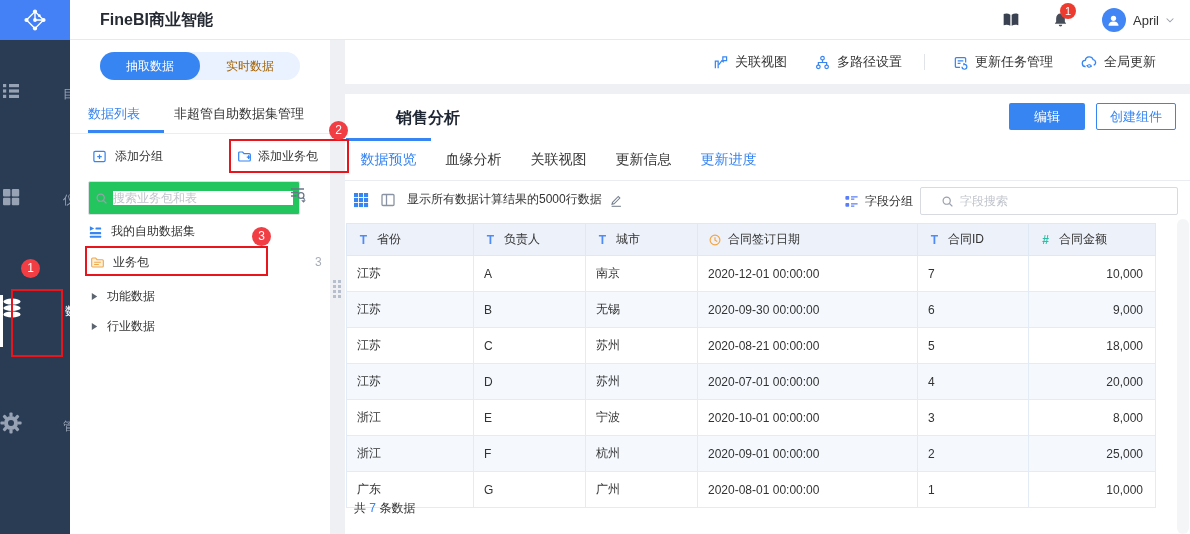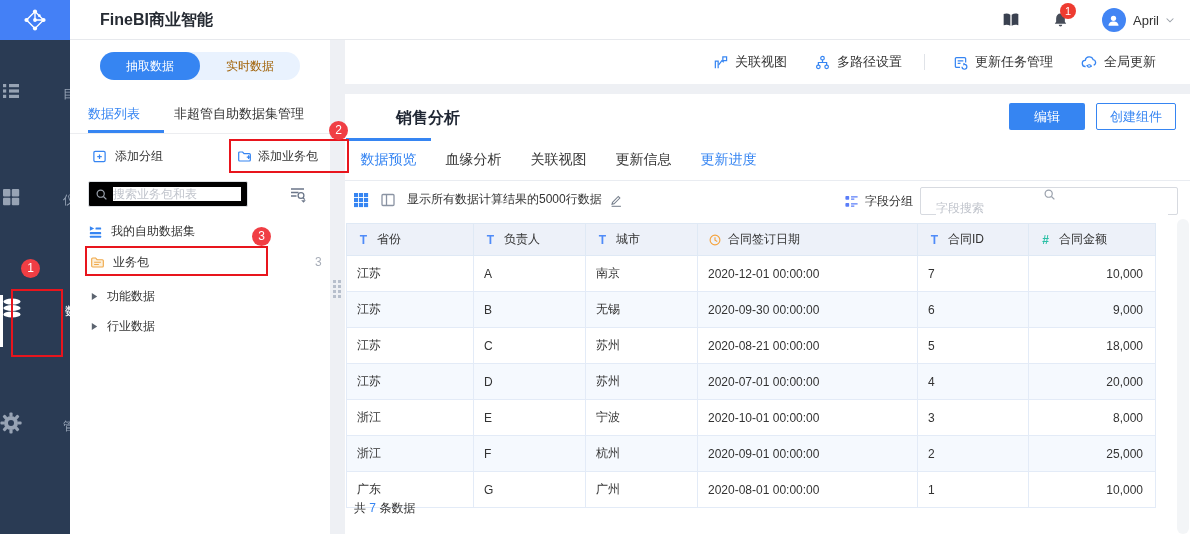--- a/index.html
+++ b/index.html
@@ -29,21 +29,21 @@
   
   #data-panel { left:70px; top:40px; width:260px; height:494px; background:#fff; }
   .toggle { position:absolute; left:30px; top:12px; width:200px; height:28px; border-radius:14px; background:#e9f2fe; display:flex; cursor:pointer; }
   .toggle-half { width:100px; height:28px; line-height:28px; text-align:center; font-size:12px; color:#a16207; border-radius:14px; }
   .toggle-half.on { background:#3685f2; color:#fff; }
   .panel-tabs { position:absolute; left:0; top:54px; width:260px; height:40px; border-bottom:1px solid #ecedf0; }
   .ptab { position:absolute; top:0; height:40px; line-height:40px; font-size:13px; color:#333; cursor:pointer; white-space:nowrap; }
   .ptab.on { color:#3685f2; }
   .ptab-line { position:absolute; left:18px; bottom:0; width:76px; height:3px; background:#3685f2; }
   .add-row-item { position:absolute; top:102px; height:28px; display:flex; align-items:center; gap:6px; cursor:pointer; }
-  .search-box { position:absolute; left:18px; top:141px; width:160px; height:26px; border:1px solid #dcdfe3; border-radius:2px; display:flex; align-items:center; padding:8px 6px; background:#000000; }
+  .search-box { position:absolute; left:18px; top:141px; width:212px; height:26px; border:1px solid #dcdfe3; border-radius:2px; display:flex; align-items:center; padding:16px 6px; background:#22c55e; }
   .search-box input { border:none; outline:none; width:100%; font-size:12px; margin-left:5px; color:#333; font-family:inherit; }
   .search-box input::placeholder { color:#c0c4cc; }
   .tree-item { position:absolute; left:0; width:260px; height:30px; display:flex; align-items:center; cursor:pointer; }
   .tree-label { margin-left:8px; font-size:12px; color:#333; white-space:nowrap; }
   .tree-count { position:absolute; left:245px; color:#a7adb8; font-size:12px; }
   .tree-icon { margin-left:18px; }
   .caret { margin-left:20px; }
 
   
   #panel-divider { left:330px; top:40px; width:15px; height:494px; background:#eef0f4; cursor:col-resize; }
@@ -64,21 +64,21 @@
   .main-tabs { position:absolute; left:0; top:44px; width:845px; height:43px; border-bottom:1px solid #e9ecf1; display:flex; padding-left:1px; }
   .mtab { position:relative; width:85px; height:43px; line-height:43px; text-align:center; font-size:14px; color:#333; cursor:pointer; white-space:nowrap; }
   .mtab.on { color:#3685f2; }
   .mtab.on::before { content:""; position:absolute; left:0; top:0; width:100%; height:3px; background:#3685f2; }
   .mtab.blue { color:#3685f2; }
 
   .table-toolbar { position:absolute; left:0; top:87px; width:845px; height:40px; }
   .tt-left { position:absolute; left:8px; top:10px; display:flex; align-items:center; gap:11px; }
   .row-info { display:flex; align-items:center; gap:7px; font-size:12px; color:#333; white-space:nowrap; }
   .field-group { position:absolute; left:499px; top:12px; display:flex; align-items:center; gap:6px; font-size:12px; color:#333; cursor:pointer; white-space:nowrap; }
-  .field-search { position:absolute; left:575px; top:6px; width:258px; height:28px; border:1px solid #d7dae0; border-radius:2px; display:flex; align-items:center; padding:0 12px;flex-direction:column; }
+  .field-search { position:absolute; left:575px; top:6px; width:258px; height:28px; border:1px solid #d7dae0; border-radius:2px; display:flex; align-items:center; padding:0 20px; }
   .field-search input { border:none; outline:none; width:100%; margin-left:6px; font-size:12px; color:#333; font-family:inherit; }
   .field-search input::placeholder { color:#c0c4cc; }
 
   
   table.data { position:absolute; left:1px; top:129px; width:809px; border-collapse:collapse; table-layout:fixed; }
   table.data th { height:32px; background:#edf1f9; font-weight:normal; font-size:12px; color:#333; text-align:left; padding:0 0 0 10px; border:1px solid #dfe9f5; white-space:nowrap; }
   table.data td { height:36px; font-size:12px; color:#333; padding:0 0 0 10px; border:1px solid #e3ebf7; background:#fff; white-space:nowrap; overflow:hidden; }
   table.data tr.stripe td { background:#f5f9fe; }
   table.data td.num { text-align:right; padding:0 12px 0 0; }
   .th-inner { display:flex; align-items:center; gap:7px; }

